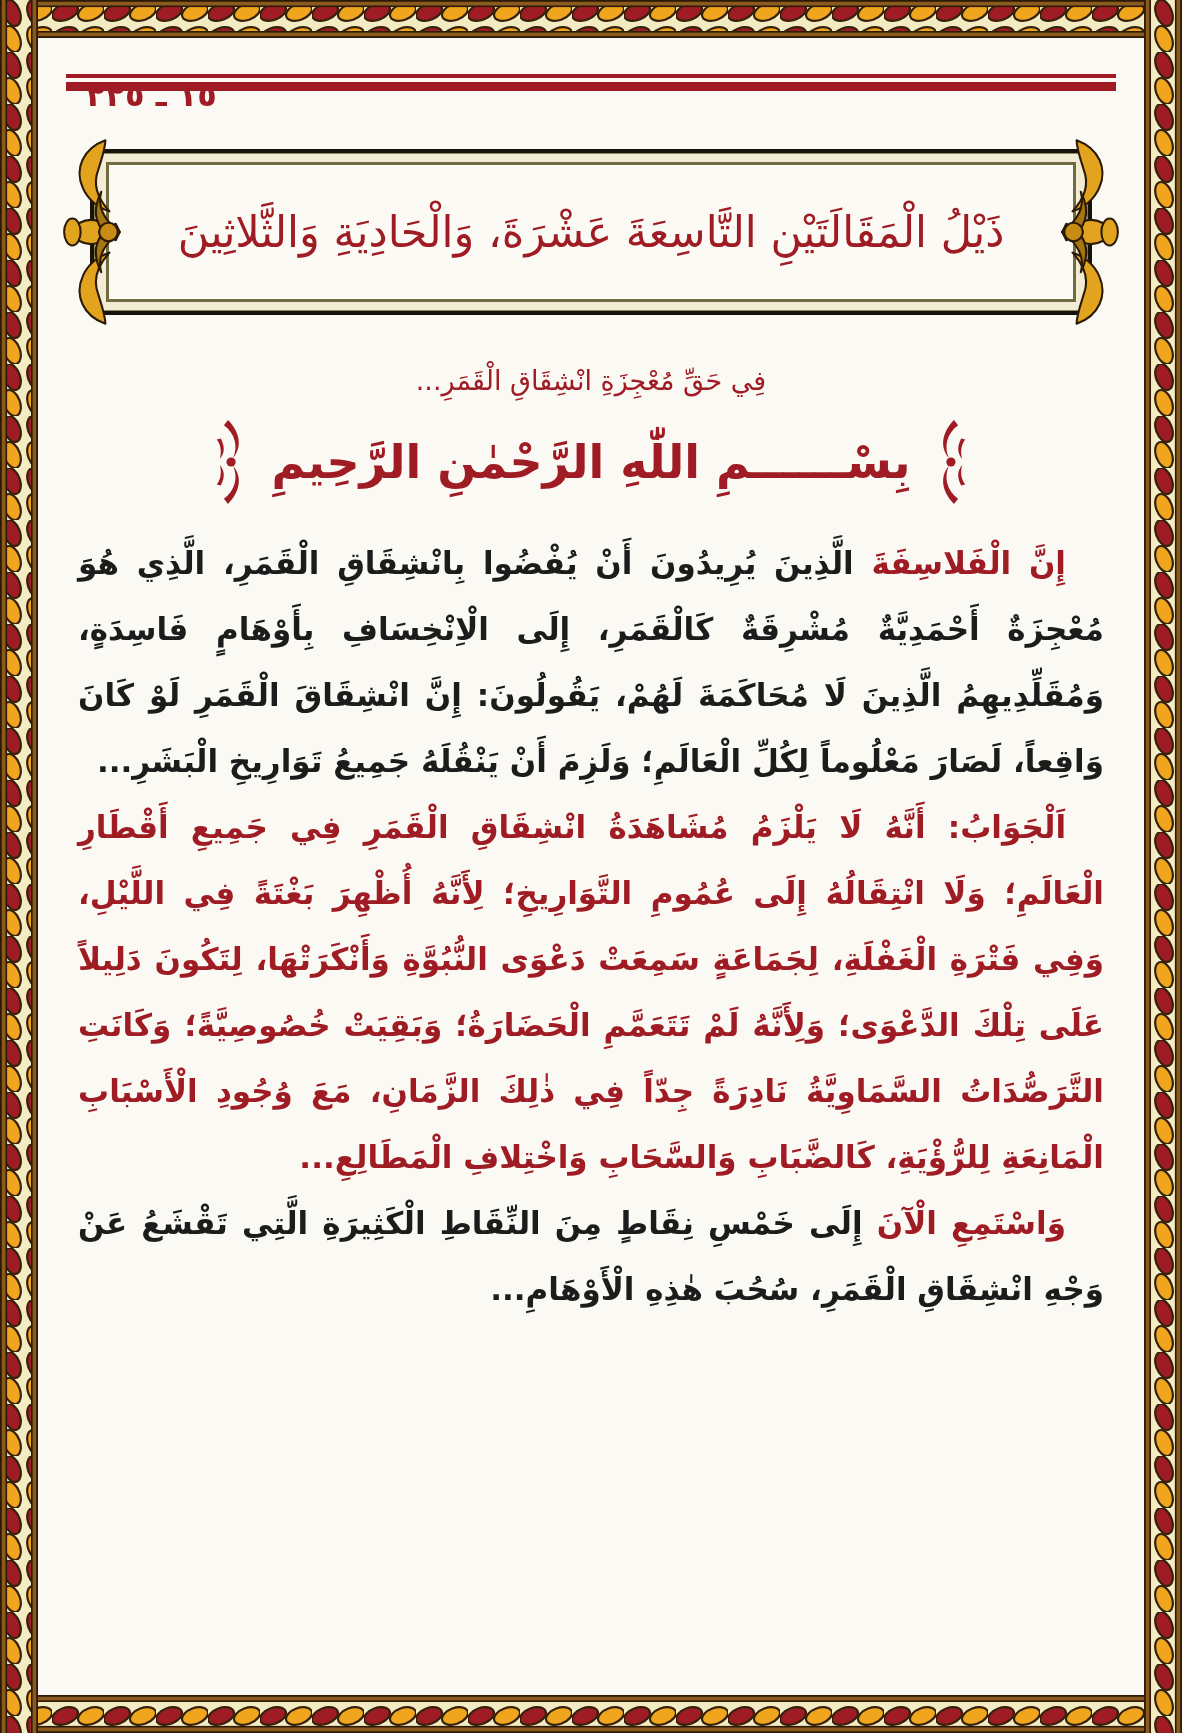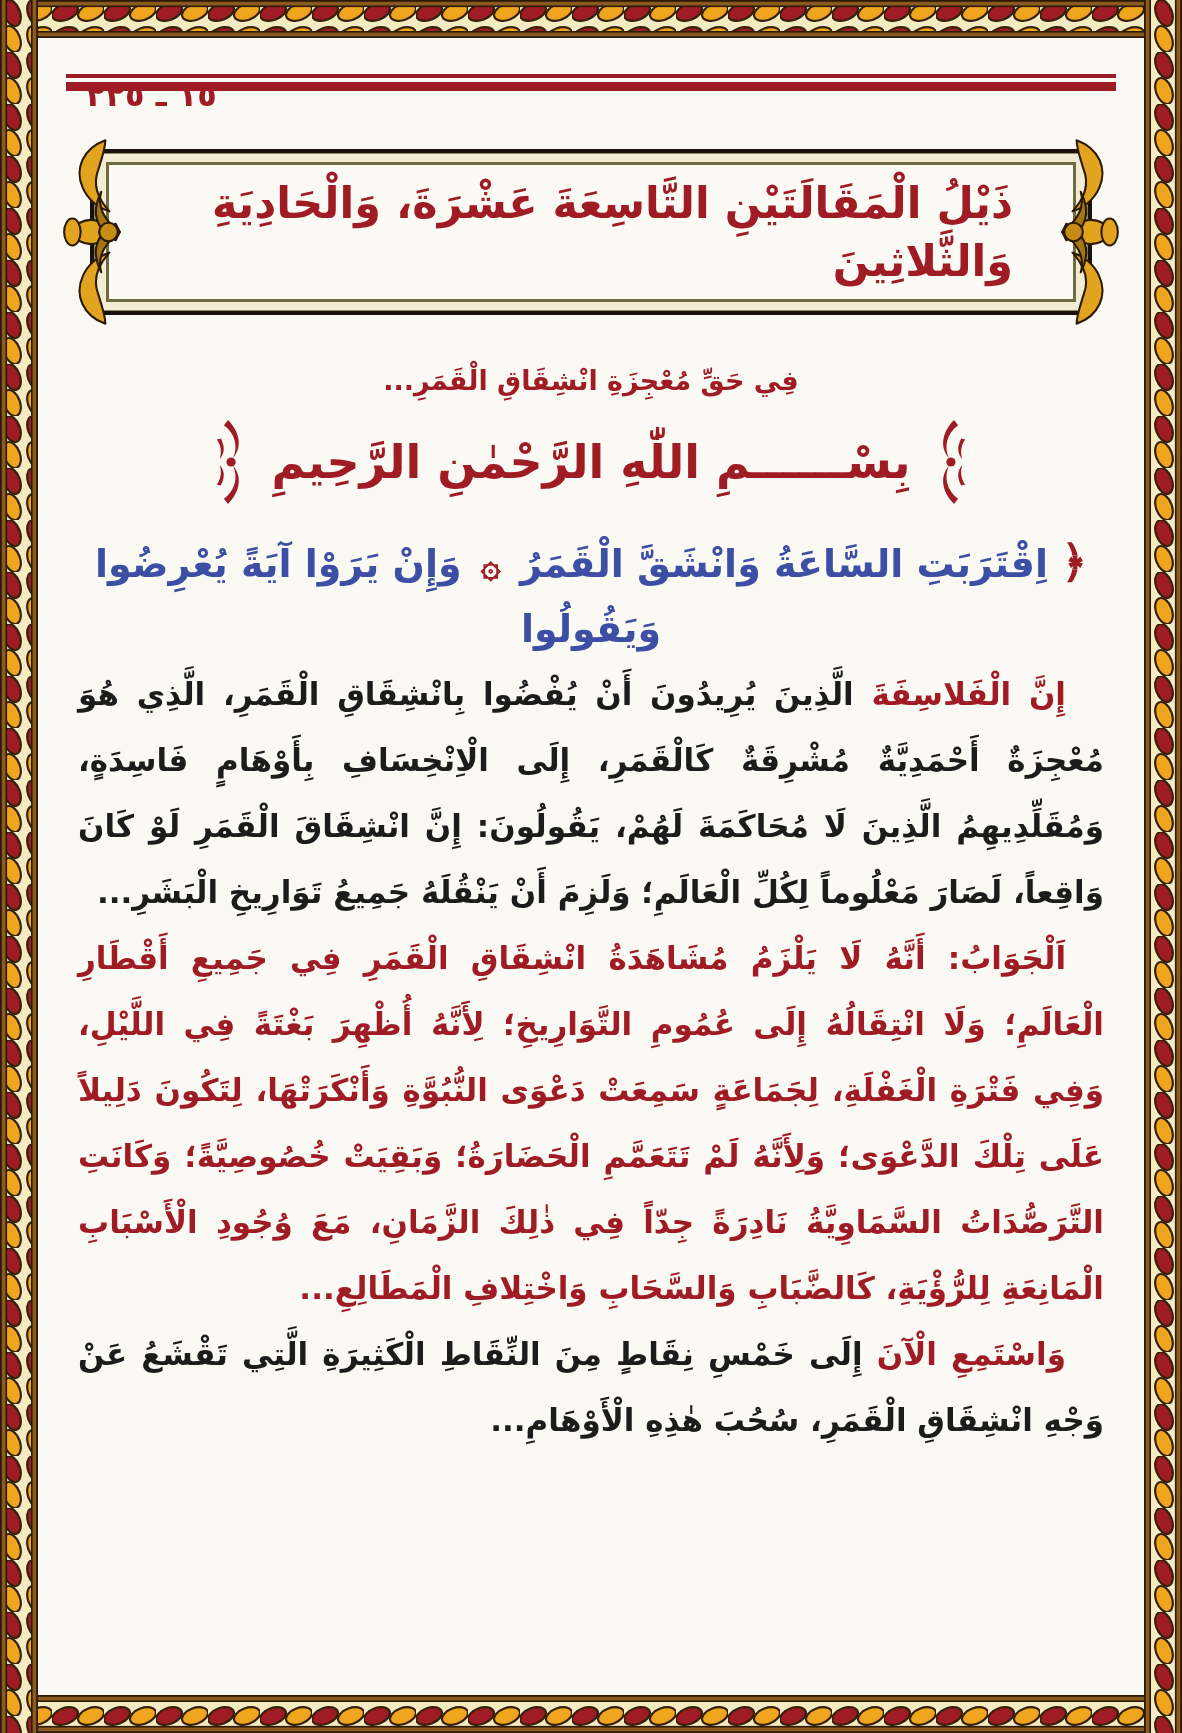--- a/index.html
+++ b/index.html
@@ -25,27 +25,27 @@
   .page-number{position:absolute;left:20px;top:2px;font-size:32px;font-weight:bold;color:#A01C24;}
   .rule{margin-top:12px;}
   .rule-thin{height:4px;background:#A01C24;}
   .rule-thick{height:9px;background:#A01C24;margin-top:4px;}
 
   
   .title-box{position:relative;margin:58px 24px 0;}
   .tb-outer{border:4px solid #17130c;background:#F2ECD4;padding:9px 12px;box-shadow:inset 0 0 0 1px #8d8a5e;}
   .tb-inner{border:3px solid #6f6c41;background:#FCFAF5;min-height:118px;
     display:flex;align-items:center;justify-content:center;padding:8px 60px;}
-  .tb-title{font-size:43px;font-weight:bold;color:#A01C24;text-align:right;line-height:1.35;}
+  .tb-title{font-size:43px;font-weight:normal;color:#A01C24;text-align:center;line-height:1.35;}
   .ornament{position:absolute;top:50%;width:74px;height:196px;}
   .ornament.left{left:-34px;transform:translateY(-50%);}
   .ornament.right{right:-34px;transform:translateY(-50%) scaleX(-1);}
 
   
-  .subtitle{margin-top:50px;text-align:center;font-size:27px;font-weight:bold;color:#A01C24;}
+  .subtitle{margin-top:50px;text-align:center;font-size:27px;font-weight:normal;color:#A01C24;}
   .bismillah-row{margin-top:22px;display:flex;align-items:center;justify-content:center;gap:26px;}
   .bismillah-text{font-size:46px;font-weight:bold;color:#A01C24;white-space:nowrap;}
   .fleuron{width:36px;height:88px;flex:0 0 auto;}
   .verse{margin-top:24px;text-align:center;color:#3D4FA5;font-weight:bold;font-size:38px;line-height:64px;direction:rtl;}
   .verse .bracket{color:#A01C24;font-size:44px;}
   .verse .rosette{color:#A01C24;font-size:34px;padding:0 6px;}
   .verse .red-dots{color:#A01C24;letter-spacing:3px;}
 
   
   .body-text{margin:0 12px;direction:rtl;text-align:justify;font-size:31px;line-height:66px;color:#1C1C1C;font-weight:bold;}
@@ -163,26 +163,20 @@
           <path d="M17 2 C5 14 3 29 12 39 C7 28 10 15 21 7 Z"></path>
           <path d="M17 84 C5 72 3 57 12 47 C7 58 10 71 21 79 Z"></path>
           <circle cx="14" cy="43" r="4.5"></circle>
           <path d="M24 20 C20 28 20 34 25 40 C23 33 24 26 28 21 Z"></path>
           <path d="M24 66 C20 58 20 52 25 46 C23 53 24 60 28 65 Z"></path>
         </g>
       </svg>
     </div>
 
     <div class="verse">
-      <div class="verse-line">
-        <span class="bracket">﴿</span>
-        <span>اِقْتَرَبَتِ السَّاعَةُ وَانْشَقَّ الْقَمَرُ</span>
-        <span class="rosette">۞</span>
-        <span>وَإِنْ يَرَوْا آيَةً يُعْرِضُوا وَيَقُولُوا</span>
-      </div>
     </div>
 
     <section class="body-text">
       <p class="p1">
         <span class="lead">إِنَّ الْفَلاسِفَةَ</span>
         <span>الَّذِينَ يُرِيدُونَ أَنْ يُفْضُوا بِانْشِقَاقِ الْقَمَرِ، الَّذِي هُوَ مُعْجِزَةٌ أَحْمَدِيَّةٌ مُشْرِقَةٌ كَالْقَمَرِ، إِلَى الْاِنْخِسَافِ بِأَوْهَامٍ فَاسِدَةٍ، وَمُقَلِّدِيهِمُ الَّذِينَ لَا مُحَاكَمَةَ لَهُمْ، يَقُولُونَ: إِنَّ انْشِقَاقَ الْقَمَرِ لَوْ كَانَ وَاقِعاً، لَصَارَ مَعْلُوماً لِكُلِّ الْعَالَمِ؛ وَلَزِمَ أَنْ يَنْقُلَهُ جَمِيعُ تَوَارِيخِ الْبَشَرِ...</span>
       </p>
       <p class="p2 red-para">
         <span class="lead">اَلْجَوَابُ:</span>
         <span>أَنَّهُ لَا يَلْزَمُ مُشَاهَدَةُ انْشِقَاقِ الْقَمَرِ فِي جَمِيعِ أَقْطَارِ الْعَالَمِ؛ وَلَا انْتِقَالُهُ إِلَى عُمُومِ التَّوَارِيخِ؛ لِأَنَّهُ أُظْهِرَ بَغْتَةً فِي اللَّيْلِ، وَفِي فَتْرَةِ الْغَفْلَةِ، لِجَمَاعَةٍ سَمِعَتْ دَعْوَى النُّبُوَّةِ وَأَنْكَرَتْهَا، لِتَكُونَ دَلِيلاً عَلَى تِلْكَ الدَّعْوَى؛ وَلِأَنَّهُ لَمْ تَتَعَمَّمِ الْحَضَارَةُ؛ وَبَقِيَتْ خُصُوصِيَّةً؛ وَكَانَتِ التَّرَصُّدَاتُ السَّمَاوِيَّةُ نَادِرَةً جِدّاً فِي ذٰلِكَ الزَّمَانِ، مَعَ وُجُودِ الْأَسْبَابِ الْمَانِعَةِ لِلرُّؤْيَةِ، كَالضَّبَابِ وَالسَّحَابِ وَاخْتِلافِ الْمَطَالِعِ...</span>

